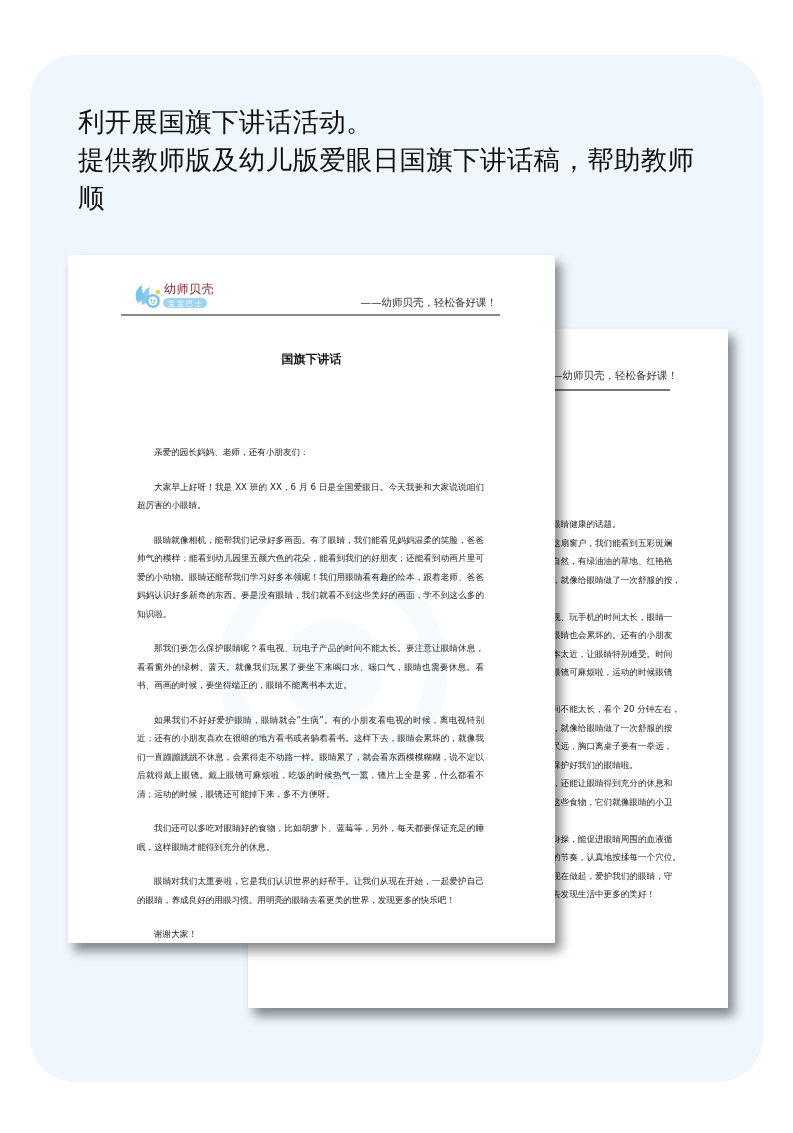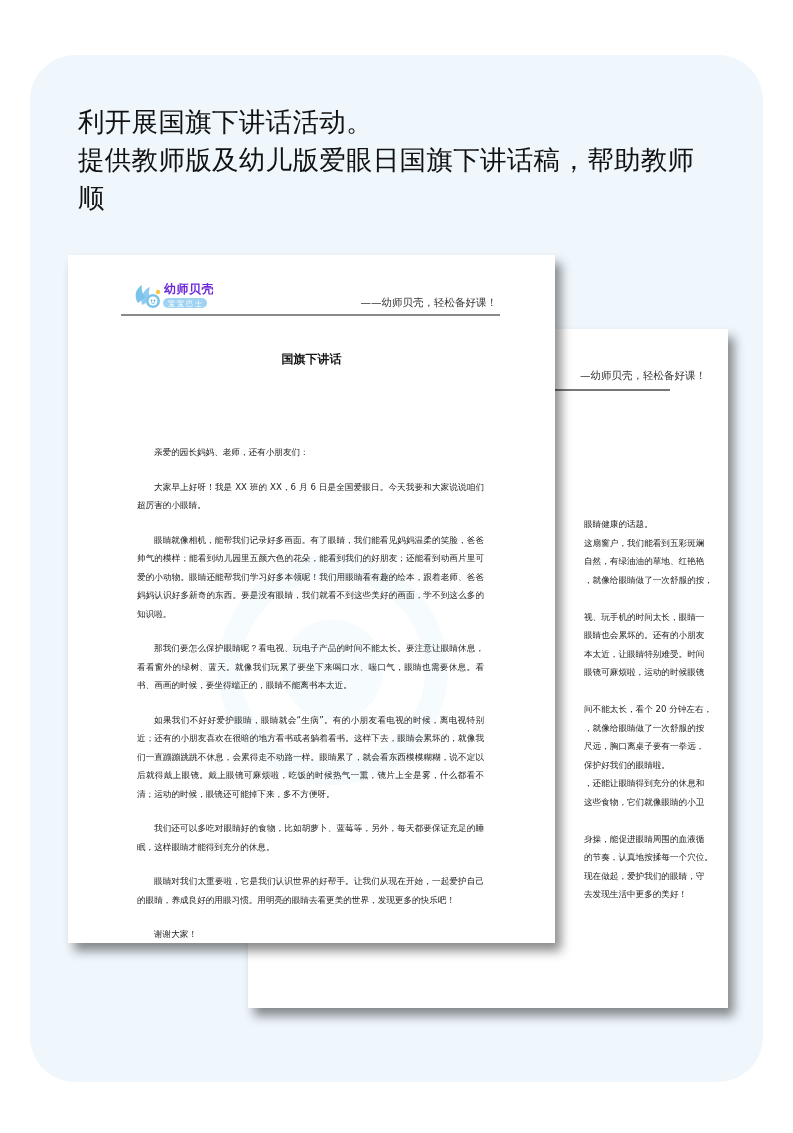--- a/index.html
+++ b/index.html
@@ -3,31 +3,31 @@
 <meta charset="utf-8">
 <style>
   html,body{margin:0;padding:0;background:#ffffff;}
   body{width:793px;height:1133px;position:relative;overflow:hidden;font-family:"DejaVu Sans","Liberation Sans",sans-serif;}
   .card{position:absolute;left:30px;top:55px;width:733px;height:1027px;background:#eff7fd;border-radius:45px;}
   .headline{position:absolute;left:78px;top:103px;width:640px;font-size:26.5px;line-height:38px;color:#111;letter-spacing:0.3px;font-weight:500;}
   .page{position:absolute;background:#fff;}
   .page.back{left:248px;top:329px;width:480px;height:679px;box-shadow:6px 8px 10px rgba(0,0,0,0.45);}
   .page.front{left:68px;top:255px;width:487px;height:688px;box-shadow:6px 8px 10px rgba(0,0,0,0.45);}
   .logo{position:absolute;left:64px;top:26px;width:100px;height:30px;}
-  .slogan{position:absolute;right:58px;top:41px;font-size:10.5px;color:#333;margin-left:28px;}
+  .slogan{position:absolute;right:58px;top:41px;font-size:10.5px;color:#333;}
   .hrule{position:absolute;left:53px;right:55px;top:59px;height:2px;background:#8a8a8a;}
   .doc-title{position:absolute;left:0;right:0;top:96px;text-align:center;font-size:12px;font-weight:bold;color:#111;}
   .doc-sub{position:absolute;left:0;right:0;top:130px;text-align:center;font-size:11px;font-weight:bold;color:#222;}
   .body{position:absolute;left:53px;right:55px;top:172px;font-size:8.6px;line-height:18.5px;color:#222;}
   .body p{margin:16px;text-indent:17px;text-align:justify;}
   .watermark{position:absolute;left:150px;top:300px;width:230px;height:230px;opacity:0.06;}
   .back .slogan{right:auto;left:304px;top:40px;}
   .back .hrule{left:304px;right:58px;top:60px;height:1.5px;background:#777;}
   .back-lines{position:absolute;left:304px;right:58px;top:186px;font-size:8.6px;line-height:18.5px;color:#222;white-space:nowrap;}
-  .back-lines div{height:18.5px;margin-left:32px;}
+  .back-lines div{height:18.5px;}
   .back-lines .gap{height:18.5px;}
 </style>
 </head>
 <body>
 
 <div class="card"></div>
 
 <div class="headline">
   <div>利开展国旗下讲话活动。</div>
   <div>提供教师版及幼儿版爱眼日国旗下讲话稿，帮助教师顺</div>
@@ -68,21 +68,21 @@
       <path d="M10 24 C8 16 12 8 18 6 C16 12 17 16 20 19 Z" opacity="0.85"></path>
       <circle cx="21" cy="20" r="7"></circle>
     </g>
     <circle cx="21" cy="20" r="4.5" fill="#fff"></circle>
     <circle cx="19.5" cy="19.5" r="0.9" fill="#5aa9d8"></circle>
     <circle cx="22.5" cy="19.5" r="0.9" fill="#5aa9d8"></circle>
     <path d="M19 21.5 Q21 23.5 23 21.5" stroke="#5aa9d8" stroke-width="0.8" fill="none"></path>
     <circle cx="26" cy="11" r="2.2" fill="#f5c842"></circle>
     <rect x="31" y="17" width="44" height="10" rx="5" fill="#9fd3f1"></rect>
   </svg>
-  <div style="position:absolute;left:96px;top:26px;font-size:12px;font-weight:bold;color:#6d28d9;letter-spacing:0.5px;">幼师贝壳</div>
+  <div style="position:absolute;left:96px;top:26px;font-size:12px;font-weight:normal;color:#7f1d1d;letter-spacing:0.5px;">幼师贝壳</div>
   <div style="position:absolute;left:100px;top:44px;font-size:7px;color:#fff;letter-spacing:2px;">宝宝巴士</div>
 
   <div class="slogan">——幼师贝壳，轻松备好课！</div>
   <div class="hrule"></div>
 
   <svg class="watermark" viewBox="0 0 100 100">
     <circle cx="50" cy="50" r="45" fill="none" stroke="#7cc3ec" stroke-width="10"></circle>
     <circle cx="50" cy="50" r="22" fill="#7cc3ec"></circle>
   </svg>
 

